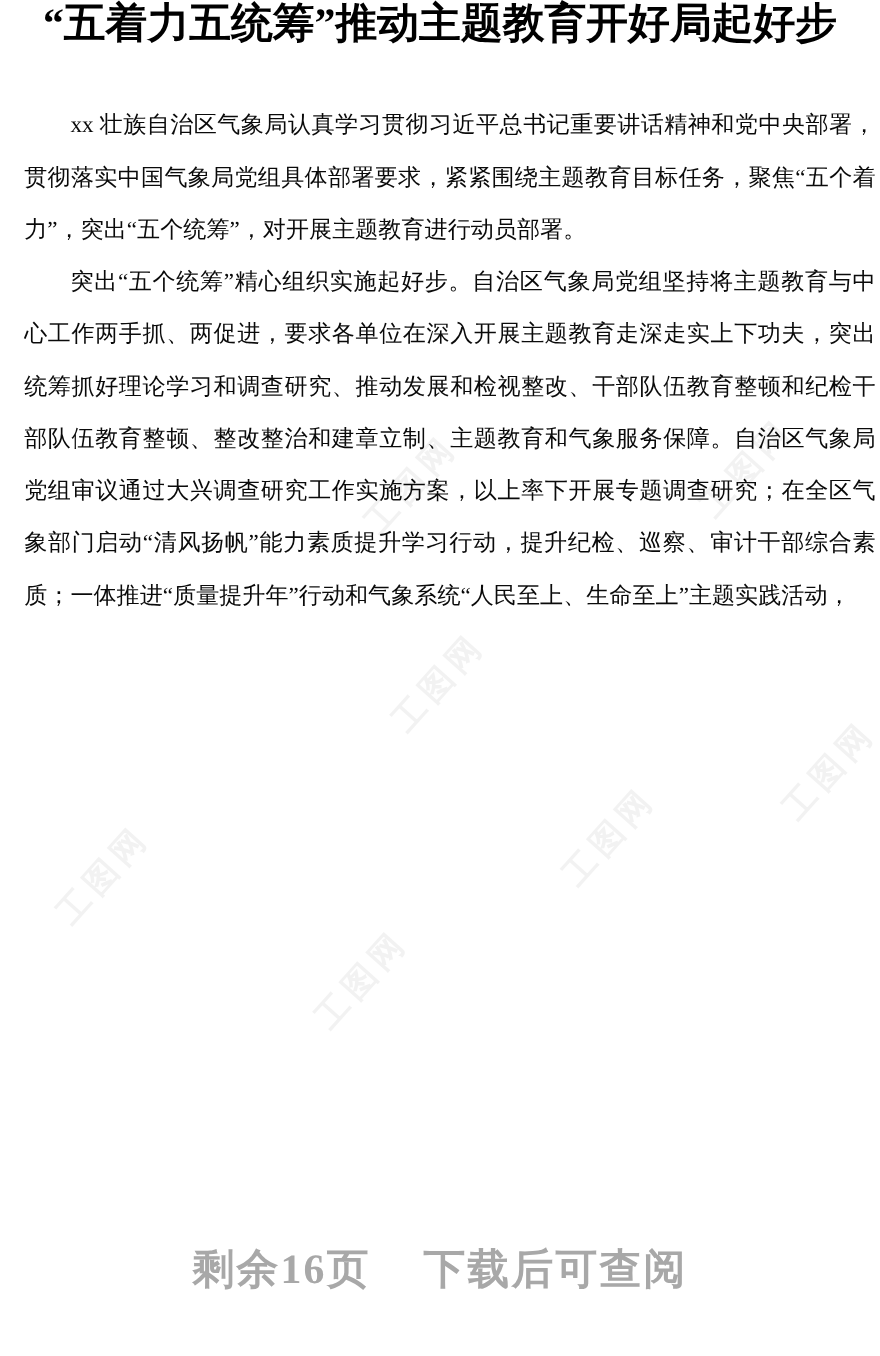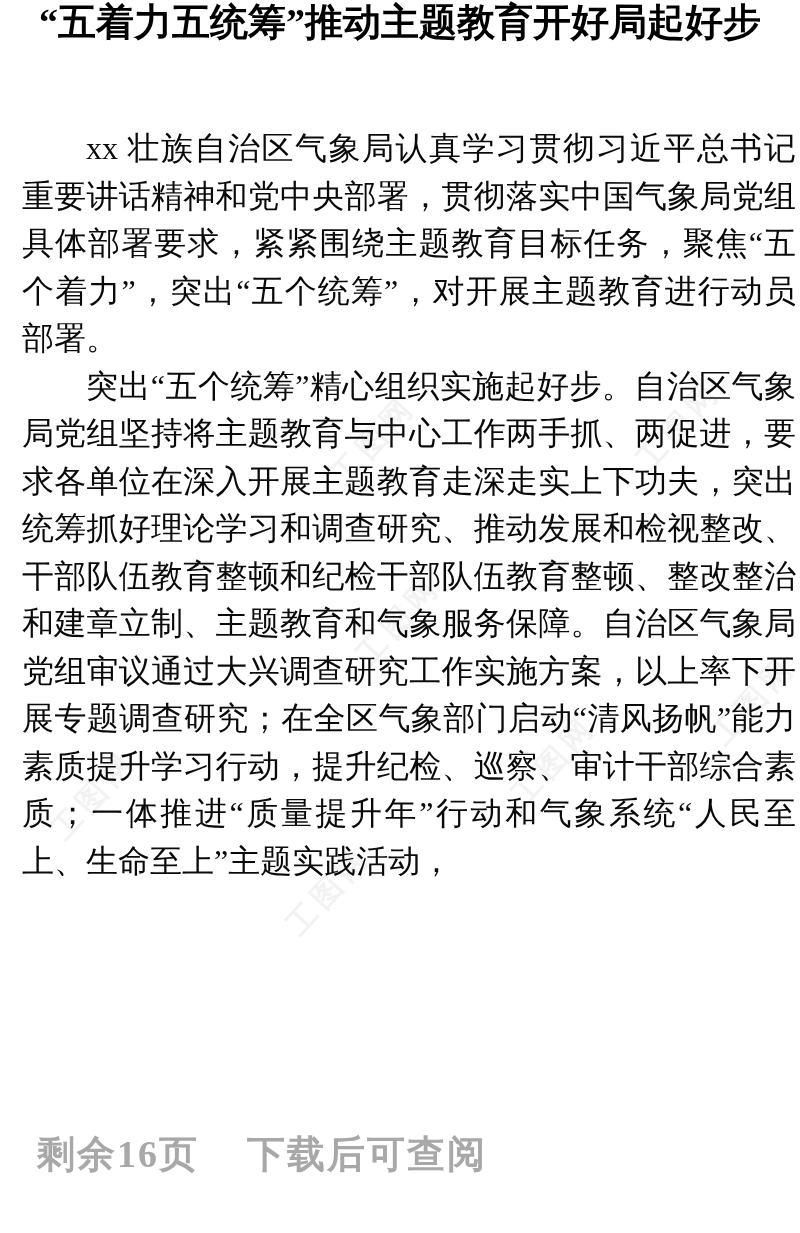--- a/index.html
+++ b/index.html
@@ -22,44 +22,42 @@
     font-weight: bold;
     color: #000000;
     line-height: 52px;
     white-space: nowrap;
   }
   .doc-content {
     position: absolute;
     top: 90px;
     left: 22px;
     right: 4px;
-    font-size: 32px;
+    font-size: 21px;
     line-height: 47.5px;
     color: #0a0a0a;
     text-align: justify;
     text-justify: inter-ideograph;
-    margin-top: 35px;
   }
   .doc-content p {
     margin: 0;
     text-indent: 2em;
   }
   .preview-footer {
     position: absolute;
     top: 1126px;
     left: 0;
     right: 0;
-    text-align: left;
+    text-align: center;
     font-size: 38px;
     font-weight: bold;
     color: #a8a8a8;
     letter-spacing: 2px;
     line-height: 56px;
     white-space: nowrap;
-    padding-left: 37px;
   }
   .footer-gap { display: inline-block; width: 48px; }
   .watermark {
     position: absolute;
     color: rgba(130, 130, 130, 0.10);
     font-size: 30px;
     font-weight: bold;
     letter-spacing: 6px;
     transform: rotate(-48deg);
     white-space: nowrap;

